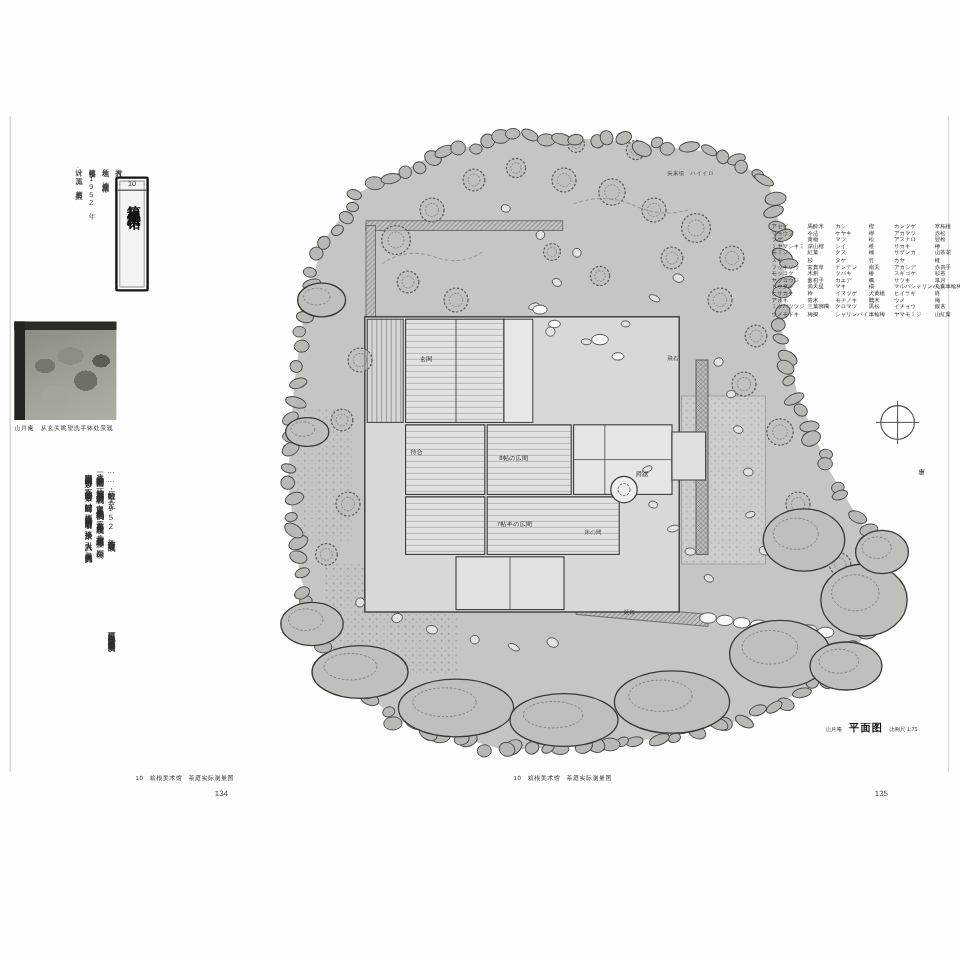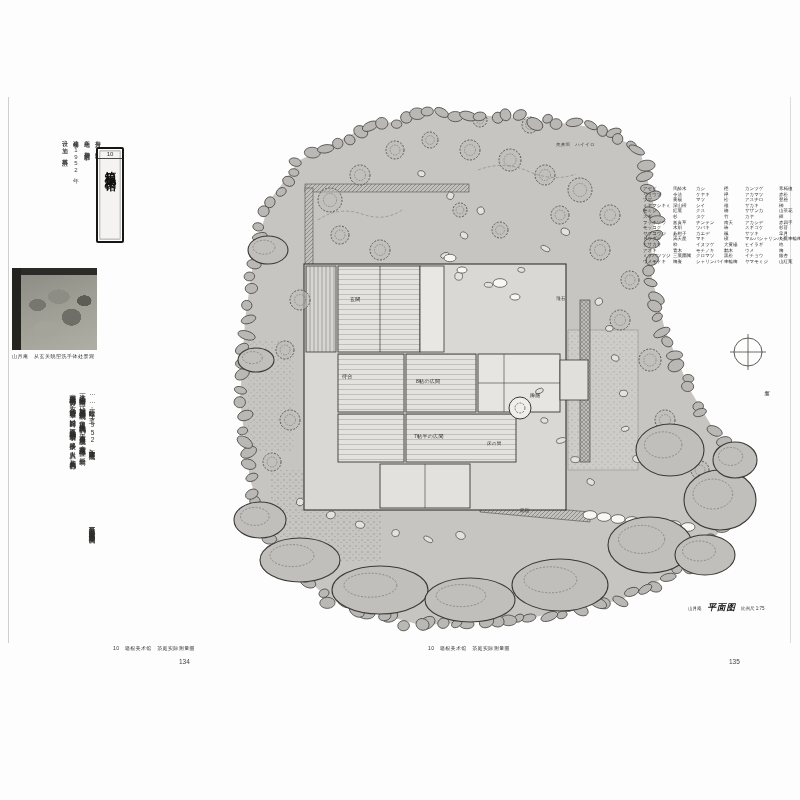--- a/index.html
+++ b/index.html
@@ -41,21 +41,21 @@
   #plansvg{position:absolute;left:228px;top:100px;}
   .plan-label{position:absolute;font-size:5px;letter-spacing:.3px;color:#262523;white-space:nowrap;}
   .plan-label.sm{font-size:4.5px;color:#3a3936;}
   
   #legend{position:absolute;left:643px;top:186px;display:grid;
           grid-template-columns:30px 23px 28px 21px 34px 22px;
           font-size:4.5px;line-height:5.6px;color:#2e2d2b;white-space:nowrap;}
   
   .ptitle{position:absolute;left:688px;top:596px;white-space:nowrap;}
   .ptitle .nm{font-size:4.5px;margin-right:6px;color:#333;}
-  .ptitle .tb{font-size:8.5px;font-weight:bold;letter-spacing:1px;color:#111;font-style:italic;}
+  .ptitle .tb{font-size:8.5px;font-weight:bold;letter-spacing:1px;color:#111;}
   .ptitle .sc{font-size:4.5px;margin-left:5px;color:#333;}
   
   .cap{position:absolute;font-size:5px;letter-spacing:.4px;color:#333;}
   .folio{position:absolute;font-size:6.5px;color:#444;}
 </style>
 </head>
 <body>
 
 <div class="edge" style="left:8px;top:97px;height:546px;"></div>
 <div class="edge" style="left:790px;top:97px;height:546px;background:#dcdcda;"></div>

